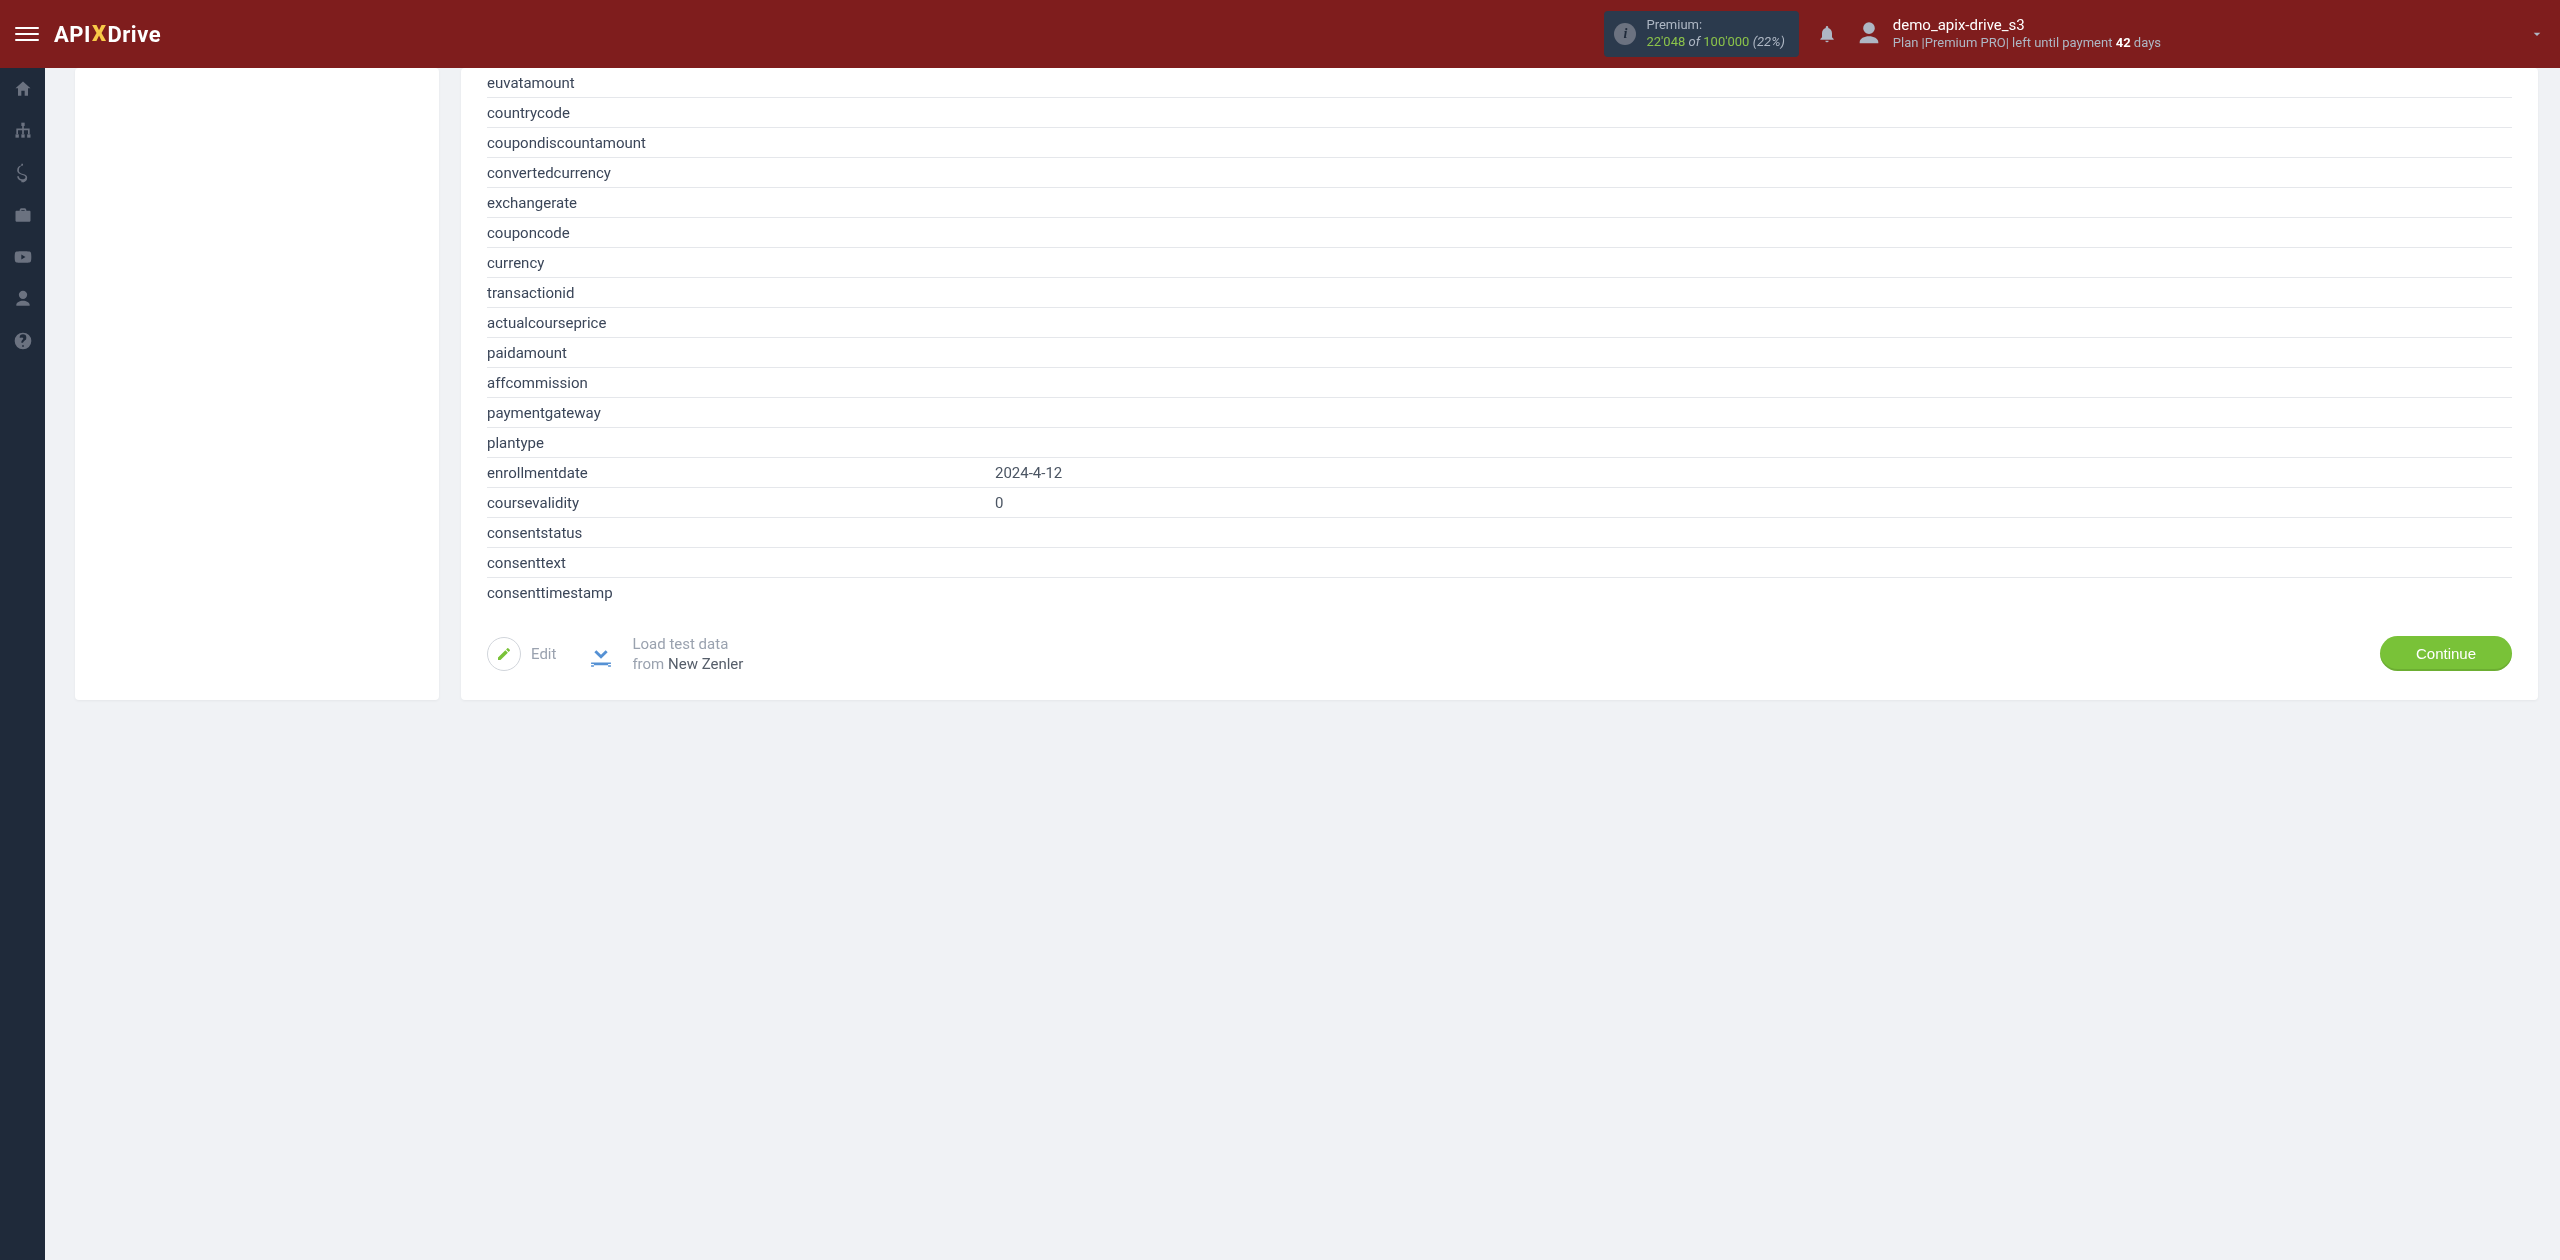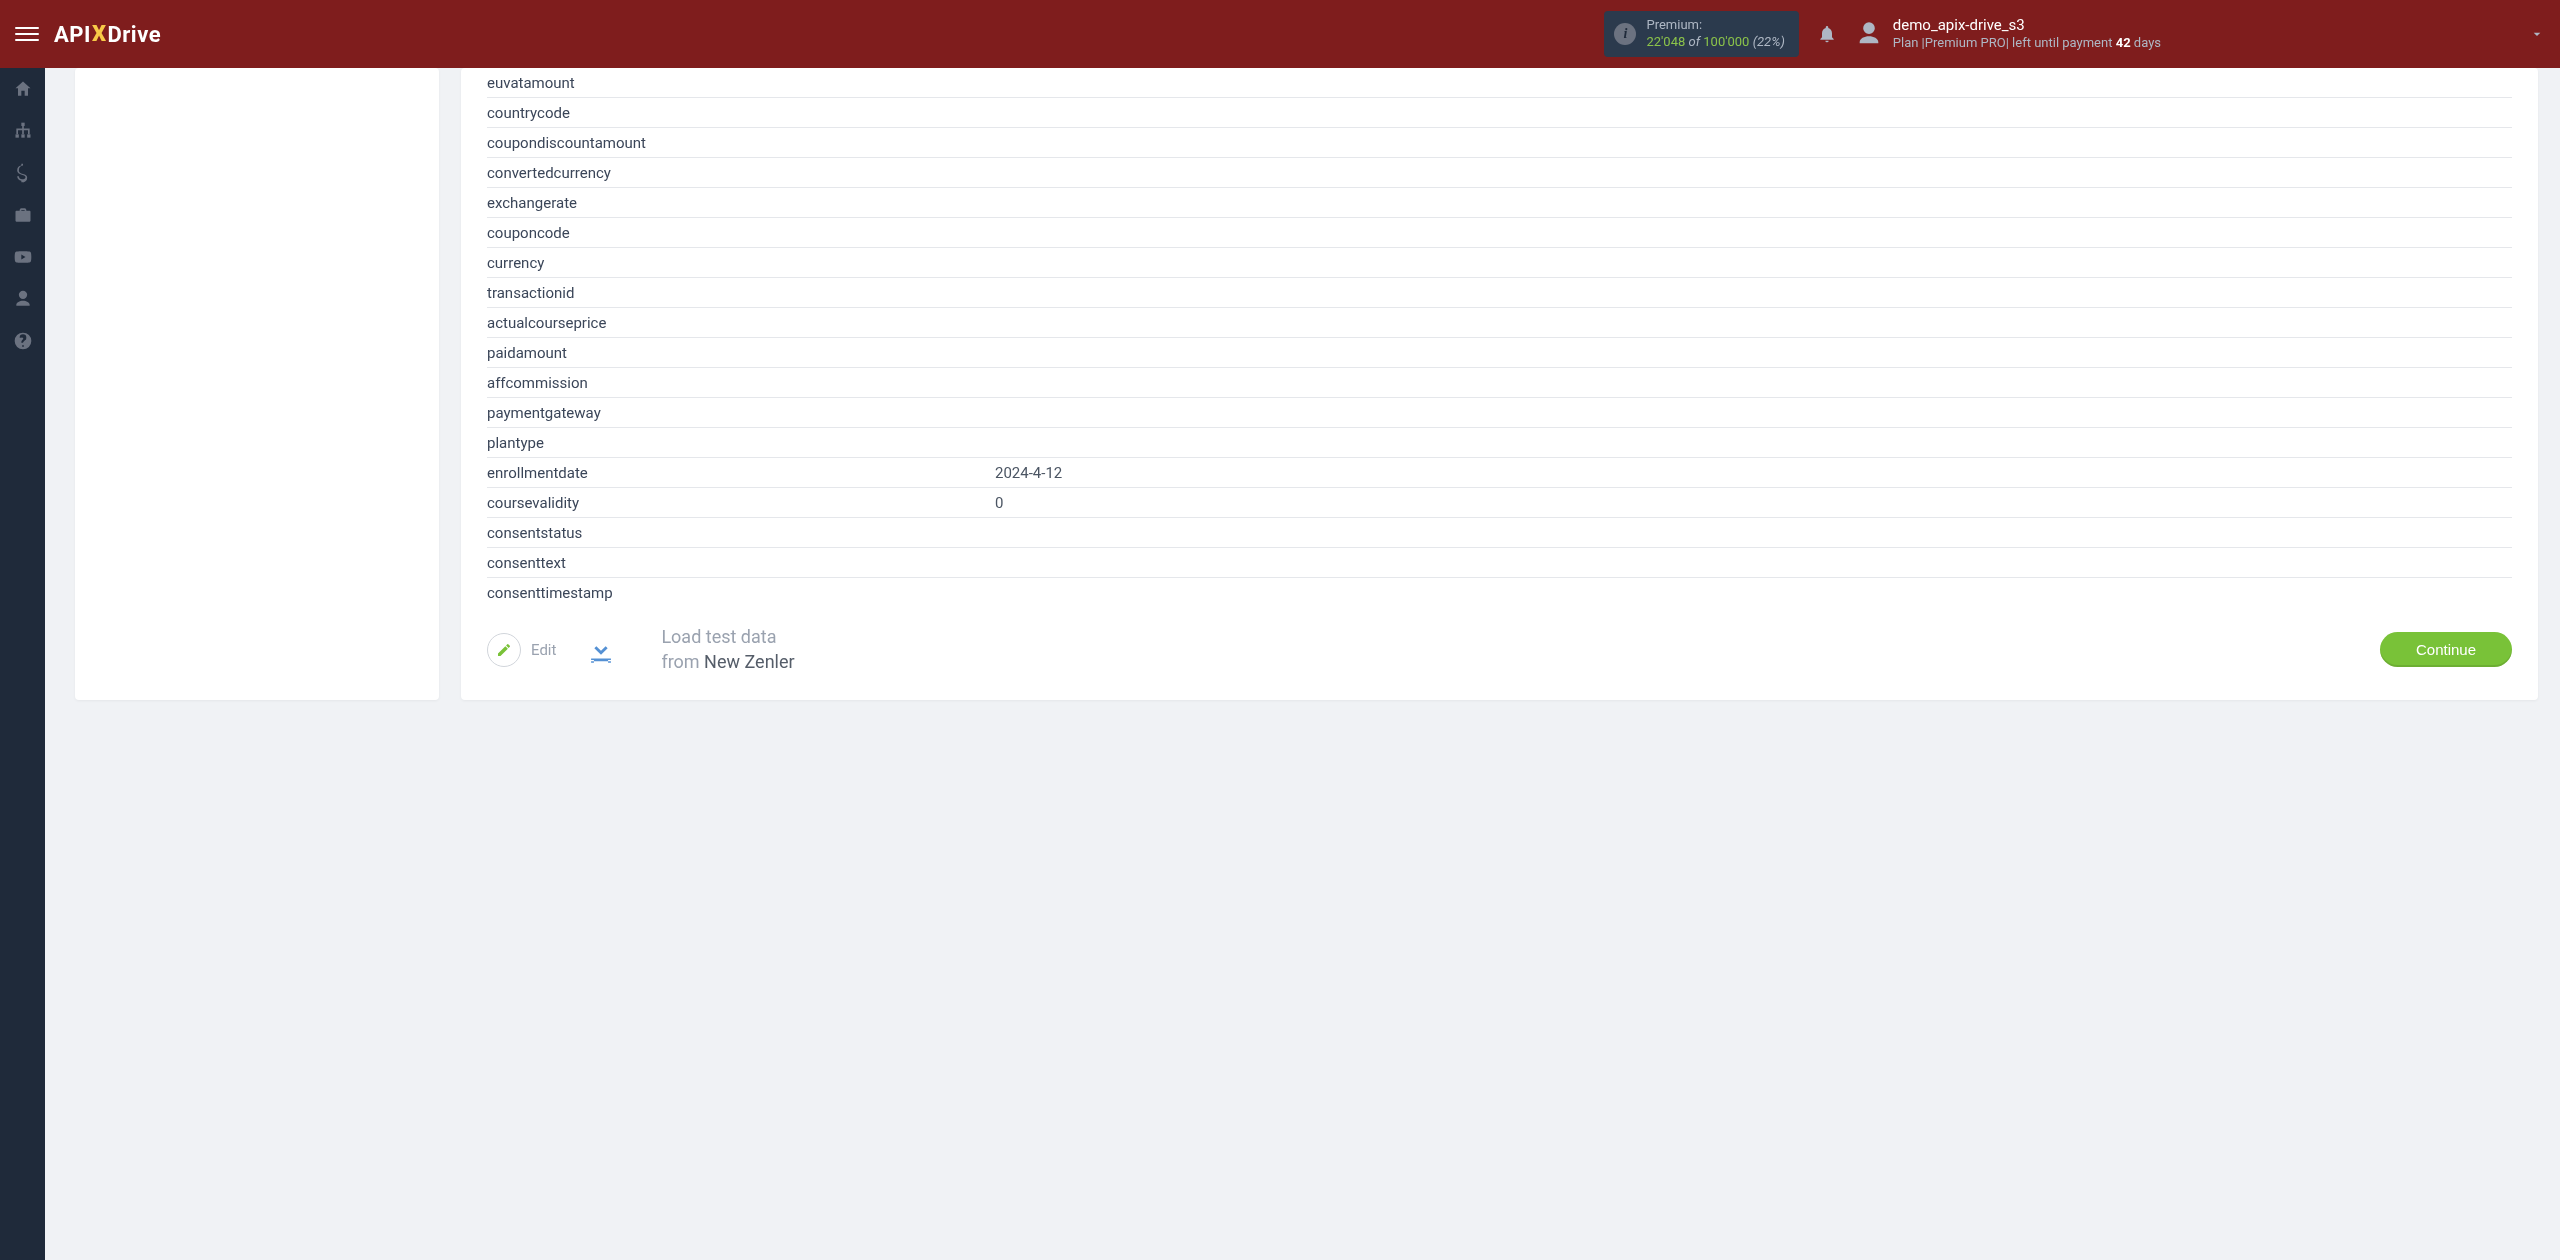--- a/index.html
+++ b/index.html
@@ -39,21 +39,21 @@
 .data-row { display: flex; border-bottom: 1px solid #e5e7eb; padding: 5.5px 0; font-size: 15px; }
 .data-row:last-child { border-bottom: none; }
 .data-key { width: 508px; color: #3b4659; }
 .data-val { color: #4b5563; }
 .actions-row { display: flex; align-items: center; gap: 28px; margin-top: 22px; }
 .edit-btn { display: flex; align-items: center; gap: 10px; cursor: pointer; }
 .edit-circle { width: 34px; height: 34px; border-radius: 50%; border: 1px solid #d1d5db; display: flex; align-items: center; justify-content: center; }
 .edit-label { color: #9aa2af; font-size: 15px; }
 .load-block { display: flex; align-items: center; gap: 14px; cursor: pointer; }
 .load-icon { color: #5591d4; }
-.load-texts { line-height: 1.35; font-size: 18px; margin-left: 29px; }
+.load-texts { line-height: 1.35; font-size: 15px; }
 .load-line1 { color: #9aa2af; }
 .load-line2 { }
 .load-from { color: #9aa2af; }
 .load-source { color: #555d69; font-weight: 400; }
 .continue-btn { margin-left: auto; background: #79c238; color: #fff; border: none; border-radius: 18px; padding: 9px 36px; font-size: 15px; cursor: pointer; box-shadow: inset 0 -2px 0 rgba(0,0,0,0.1); }
 svg { display: block; }
 </style>
 </head>
 <body>
 

